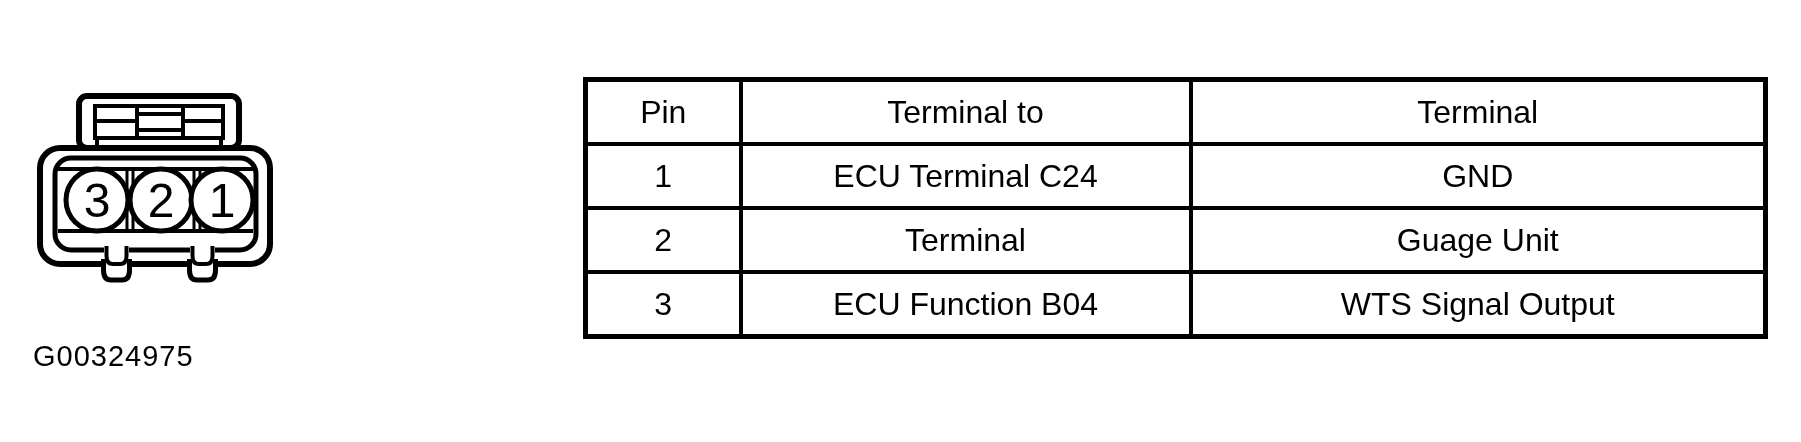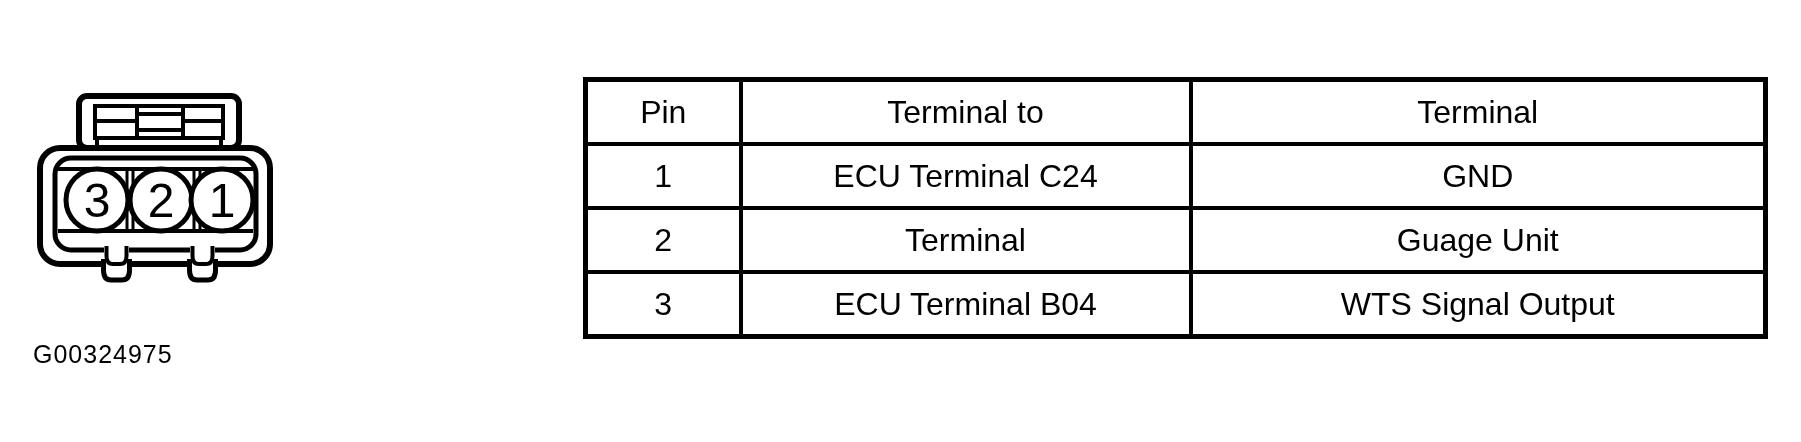--- a/index.html
+++ b/index.html
@@ -42,21 +42,21 @@
     white-space: nowrap;
   }
   .col-pin { width: 155px; }
   .col-connected { width: 450px; }
   .col-function { width: 575px; }
   .figure-code {
     position: absolute;
     left: 33px;
     top: 340px;
     font-family: "Liberation Sans", sans-serif;
-    font-size: 25px;
+    font-size: 29px;
     letter-spacing: 1px;
     color: #000;
   }
   .pin-digit {
     font-family: "Liberation Sans", sans-serif;
     font-size: 48px;
     fill: #000;
   }
 </style>
 </head>
@@ -131,21 +131,21 @@
         <td>ECU Terminal C24</td>
         <td>GND</td>
       </tr>
       <tr>
         <td>2</td>
         <td>Terminal</td>
         <td>Guage Unit</td>
       </tr>
       <tr>
         <td>3</td>
-        <td>ECU Terminal B04</td>
+        <td>ECU Function B04</td>
         <td>WTS Signal Output</td>
       </tr>
     </tbody>
   </table>
 
   <div class="figure-code">G00324975</div>
 
 </div>
 
 </body></html>

